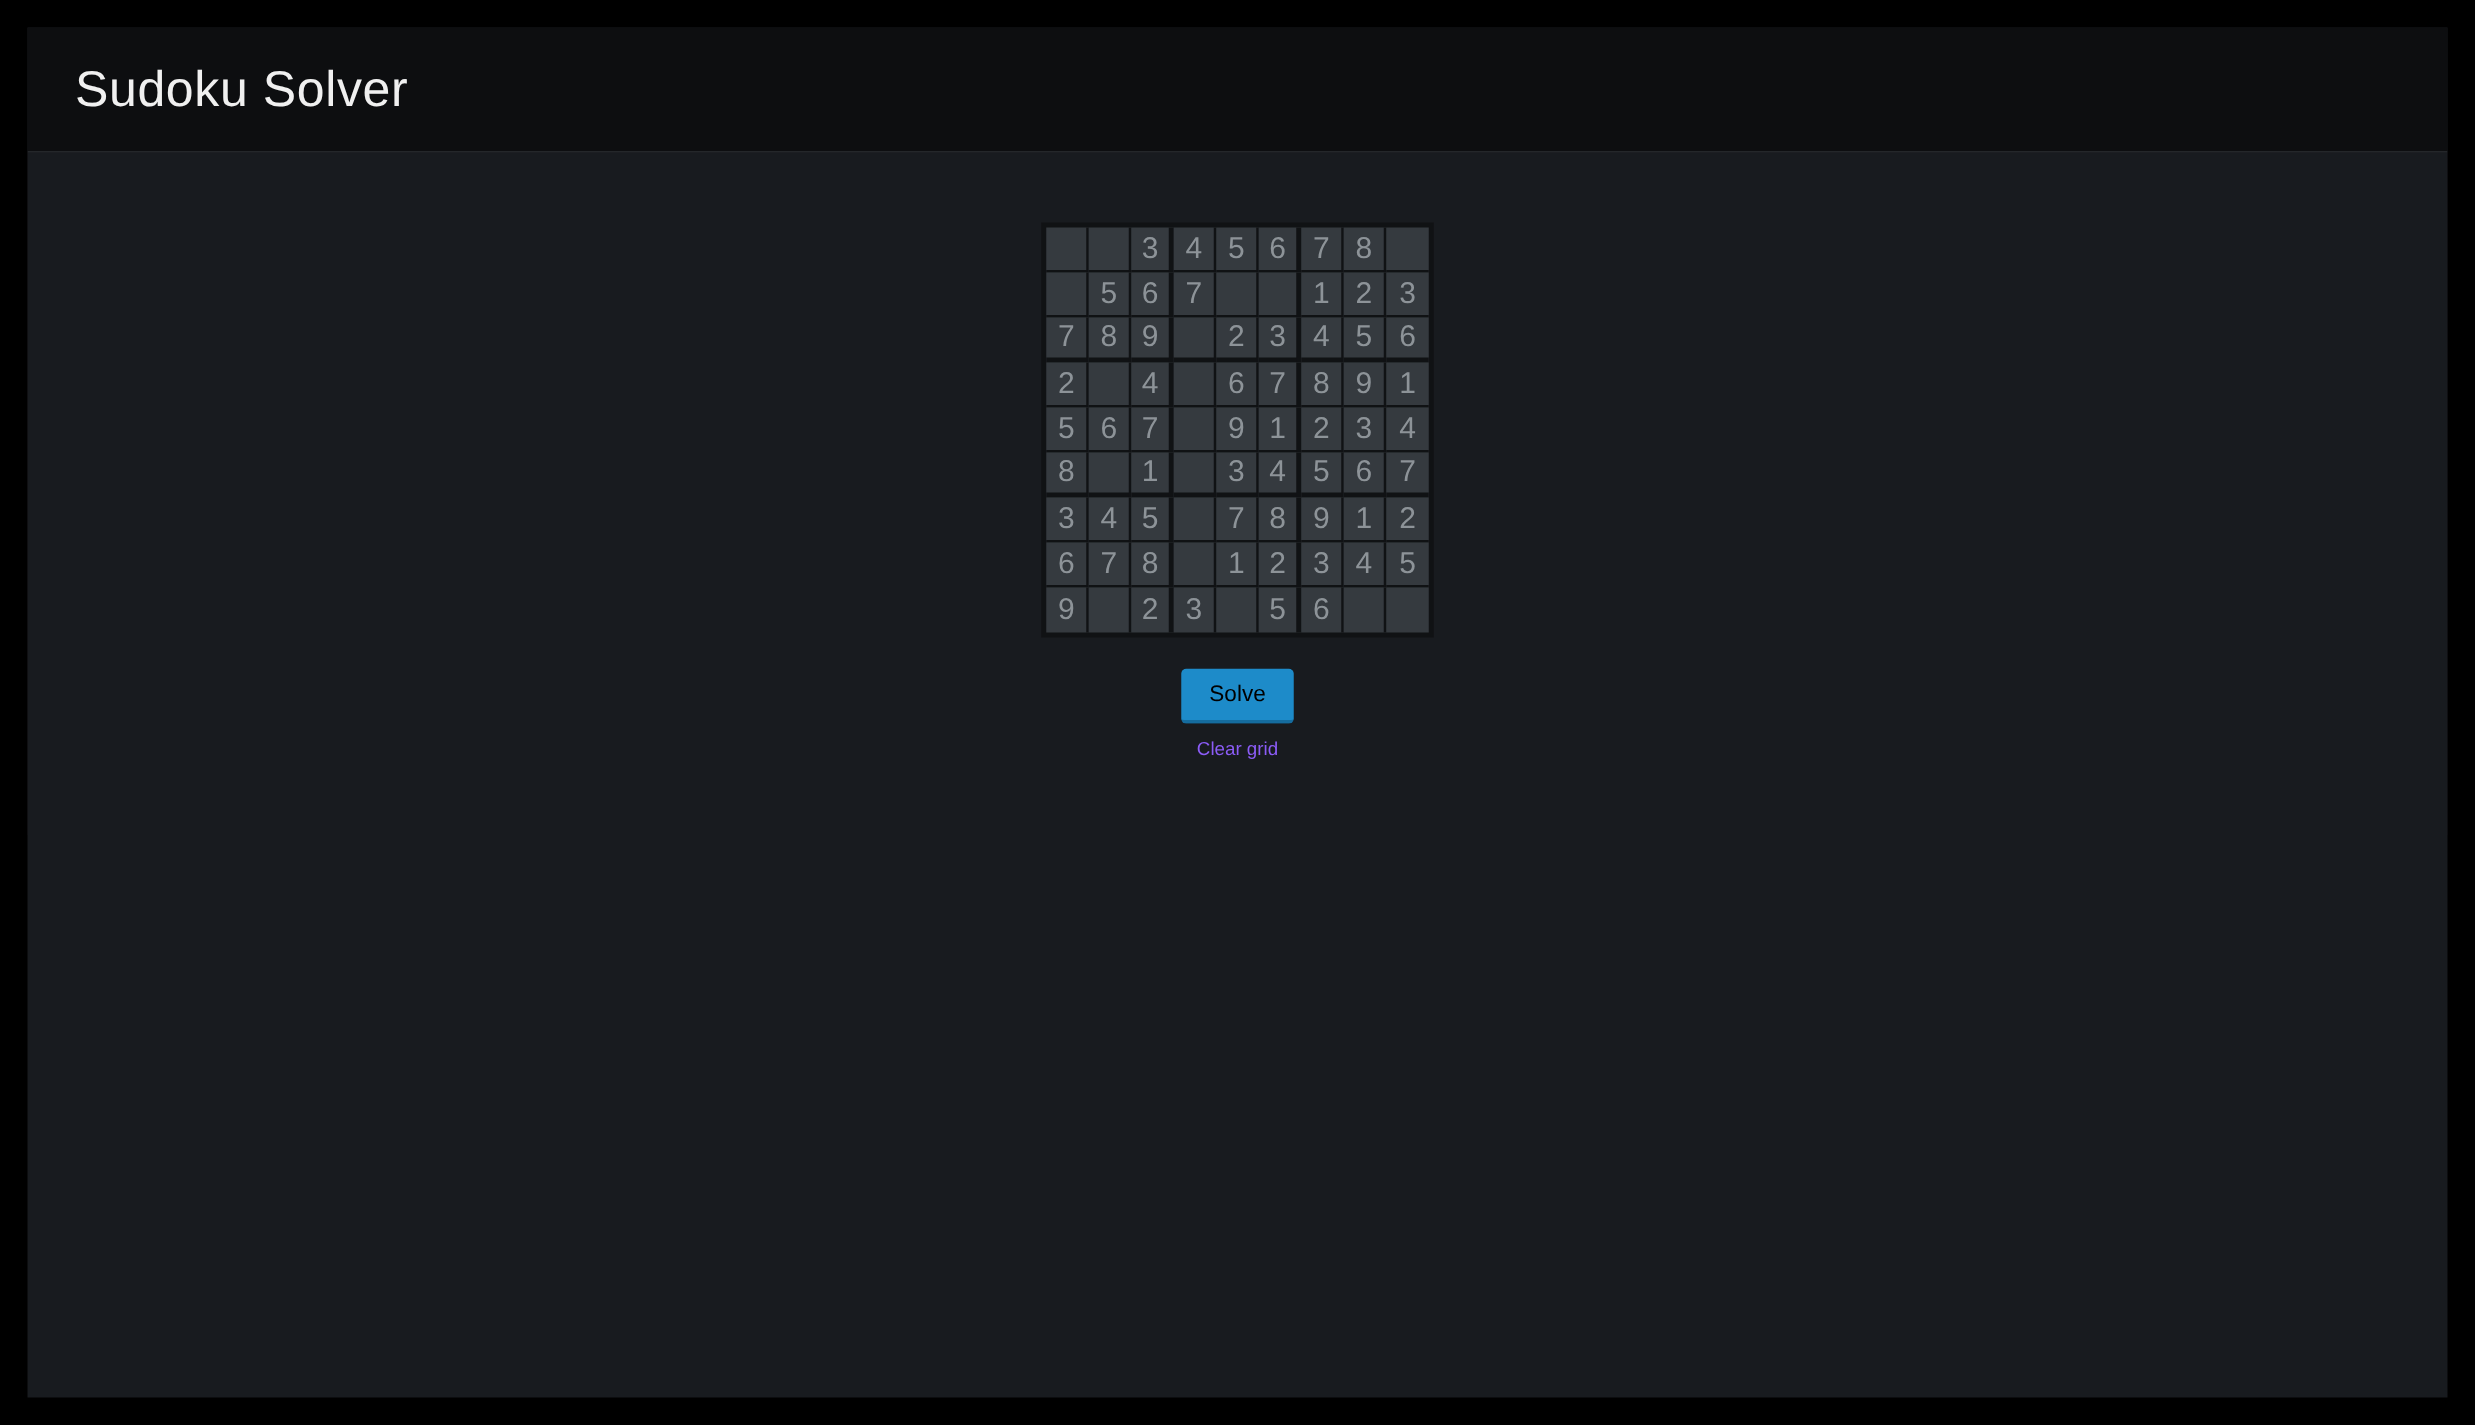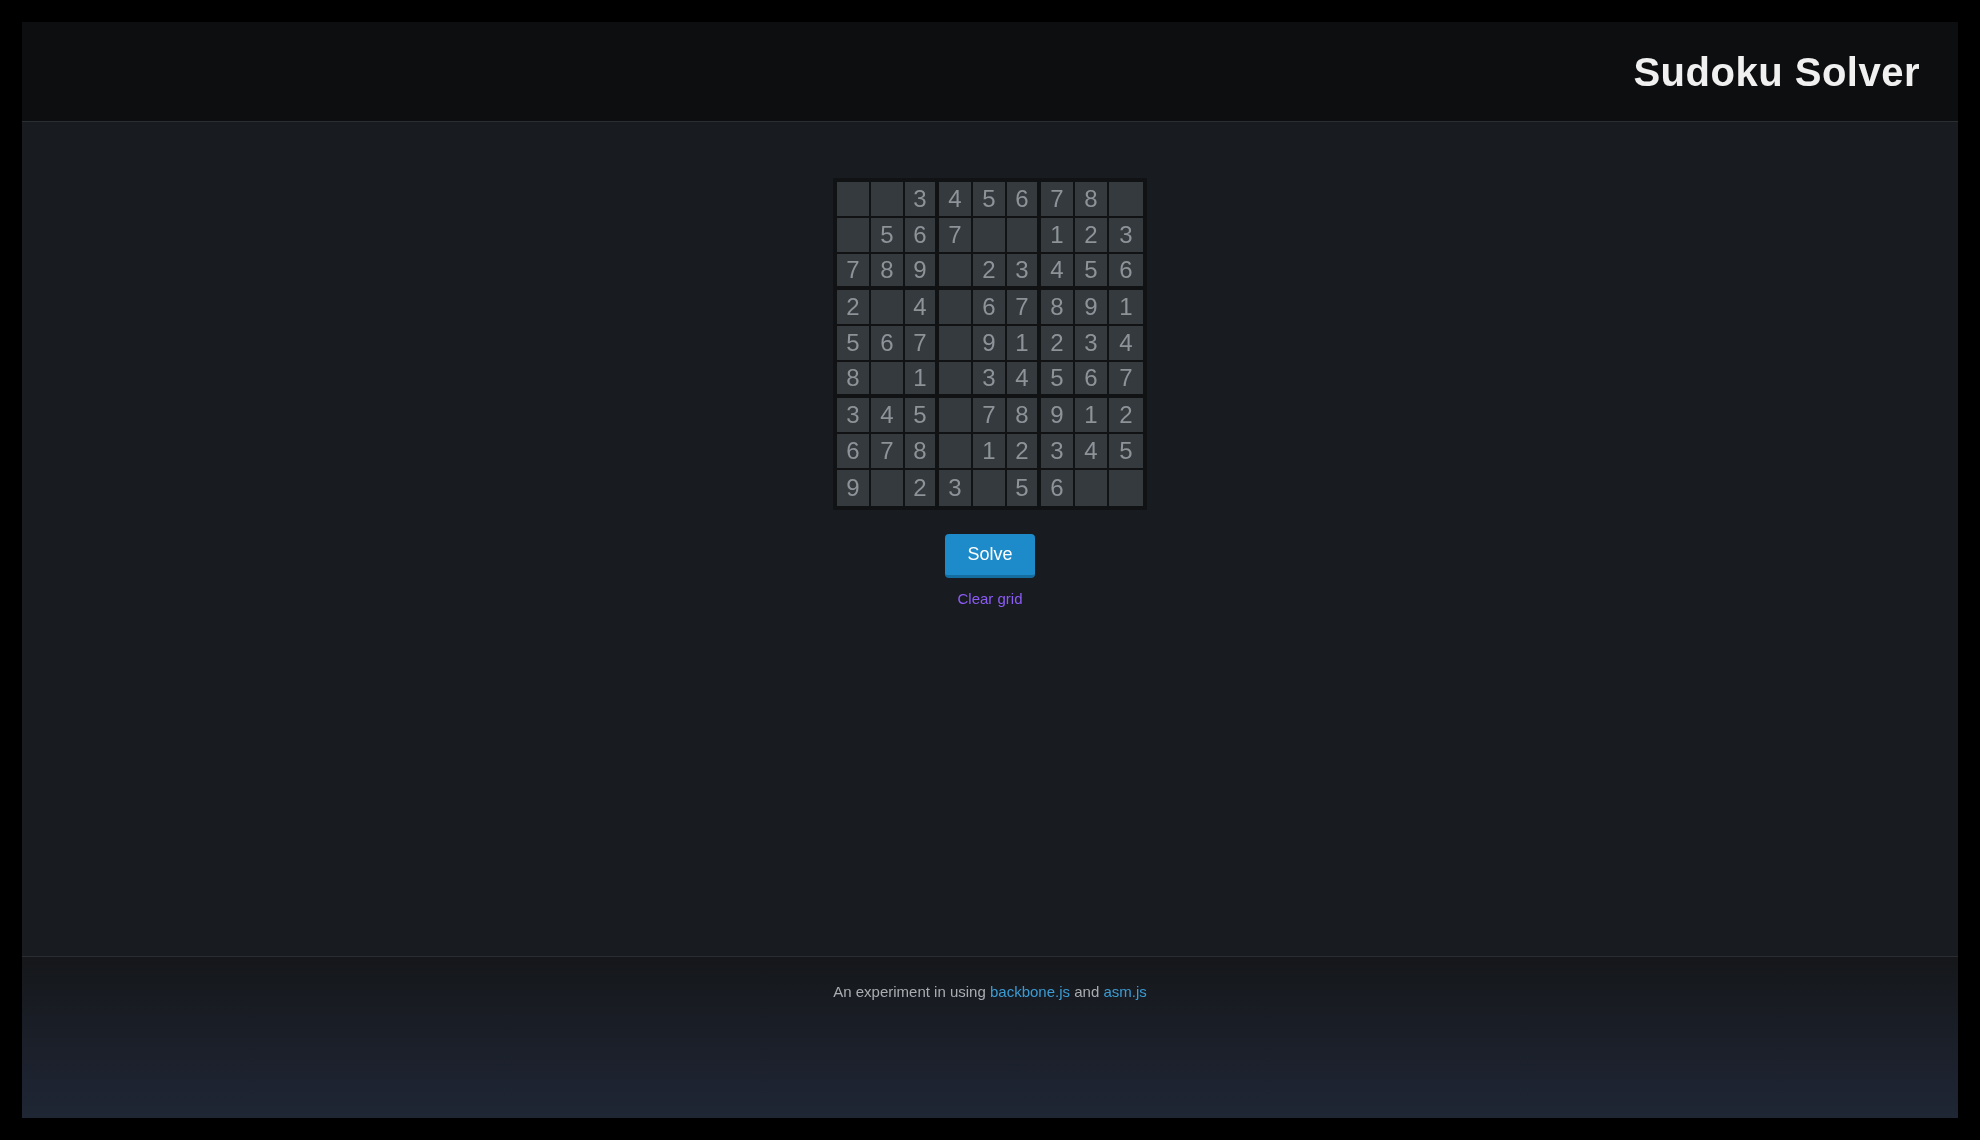--- a/index.html
+++ b/index.html
@@ -16,24 +16,23 @@
     background: #181b1f;
     overflow: hidden;
   }
   .header {
     background: linear-gradient(#0d0e10, #0d0e10);
     padding: 28px 38px 26px;
     border-bottom: 1px solid #2a2d31;
   }
   .header h1 {
     font-size: 40px;
-    font-weight: 700;
+    font-weight: 400;
     color: #f0f0f0;
     letter-spacing: 0.5px;
-    text-align: right;
   }
   .main {
     padding: 56px 0 60px;
     text-align: center;
     background: #181b1f;
   }
   .board-wrap {
     display: inline-block;
     background: #101214;
     padding: 4px;
@@ -58,21 +57,21 @@
   .board tr.row-2 td, .board tr.row-5 td { border-bottom: 4px solid #101214; }
   .board td.col-8 { border-right: 0; }
   .board tr.row-8 td { border-bottom: 0; }
 
   .controls {
     margin-top: 20px;
   }
   .solve-btn {
     display: inline-block;
     background: #1d8bc9;
-    color: #ffffff;
+    color: #000000;
     border: none;
     border-bottom: 3px solid #156c9e;
     border-radius: 4px;
     font-size: 18px;
     padding: 10px 22px;
     cursor: pointer;
   }
   .clear-link {
     display: block;
     margin-top: 12px;
@@ -212,17 +211,14 @@
       </table>
     </div>
 
     <div class="controls">
       <button class="solve-btn">Solve</button>
       <a class="clear-link">Clear grid</a>
     </div>
 
   </div>
 
-  <div class="footer">
-    <span>An experiment in using </span><a>backbone.js</a><span> and </span><a>asm.js</a>
-  </div>
 
 </div>
 
 </body></html>

